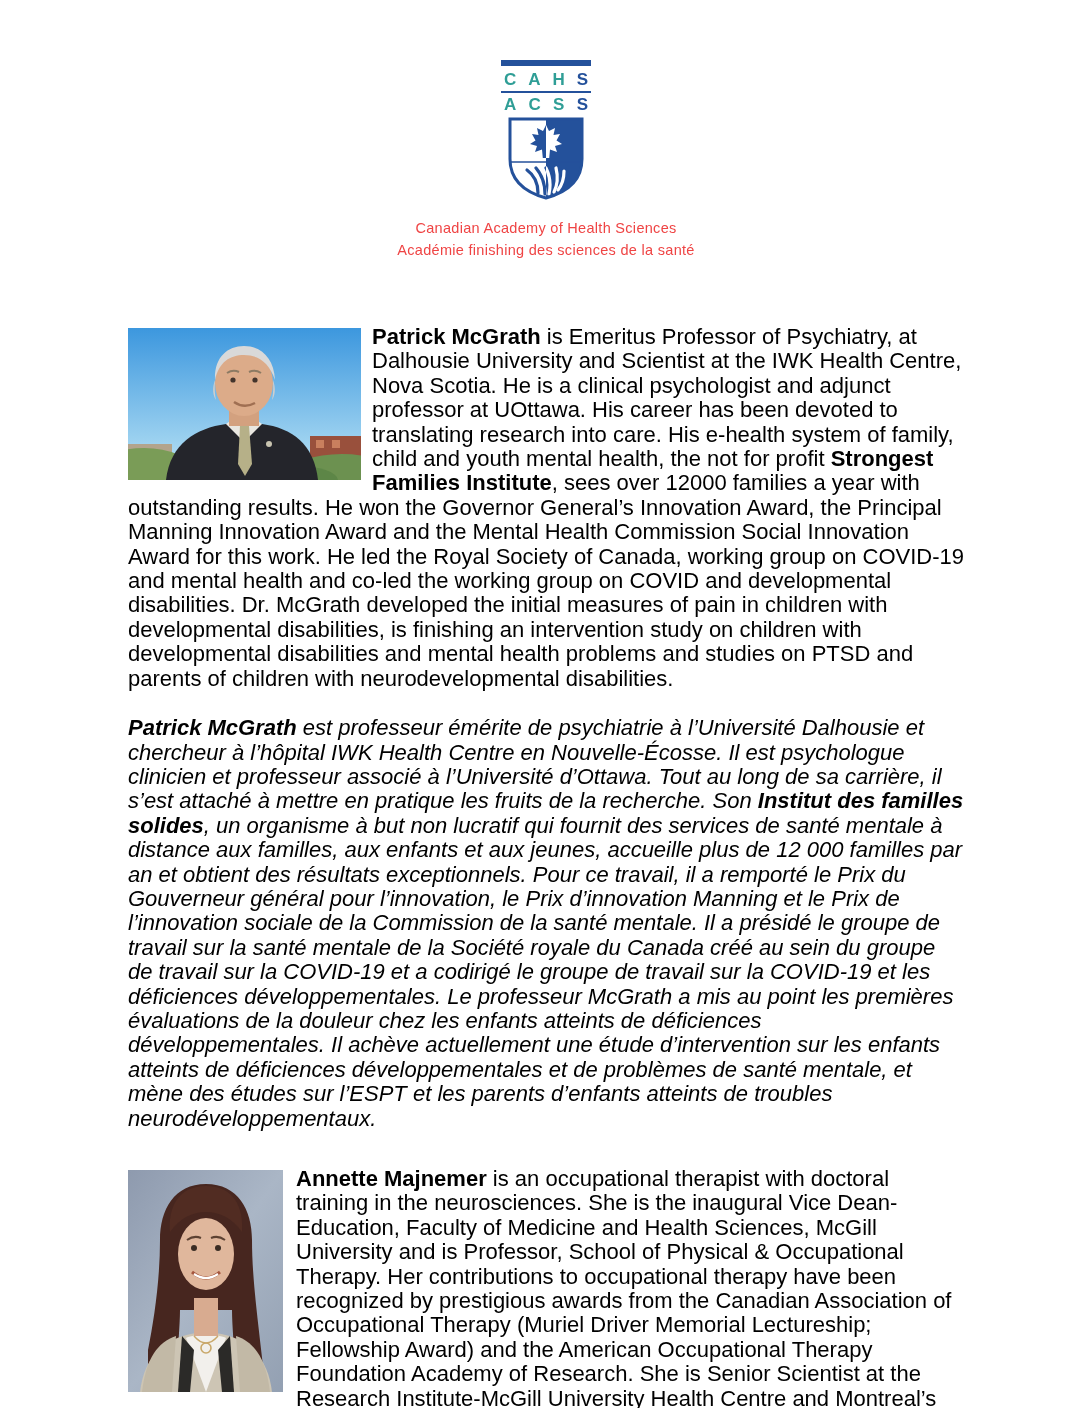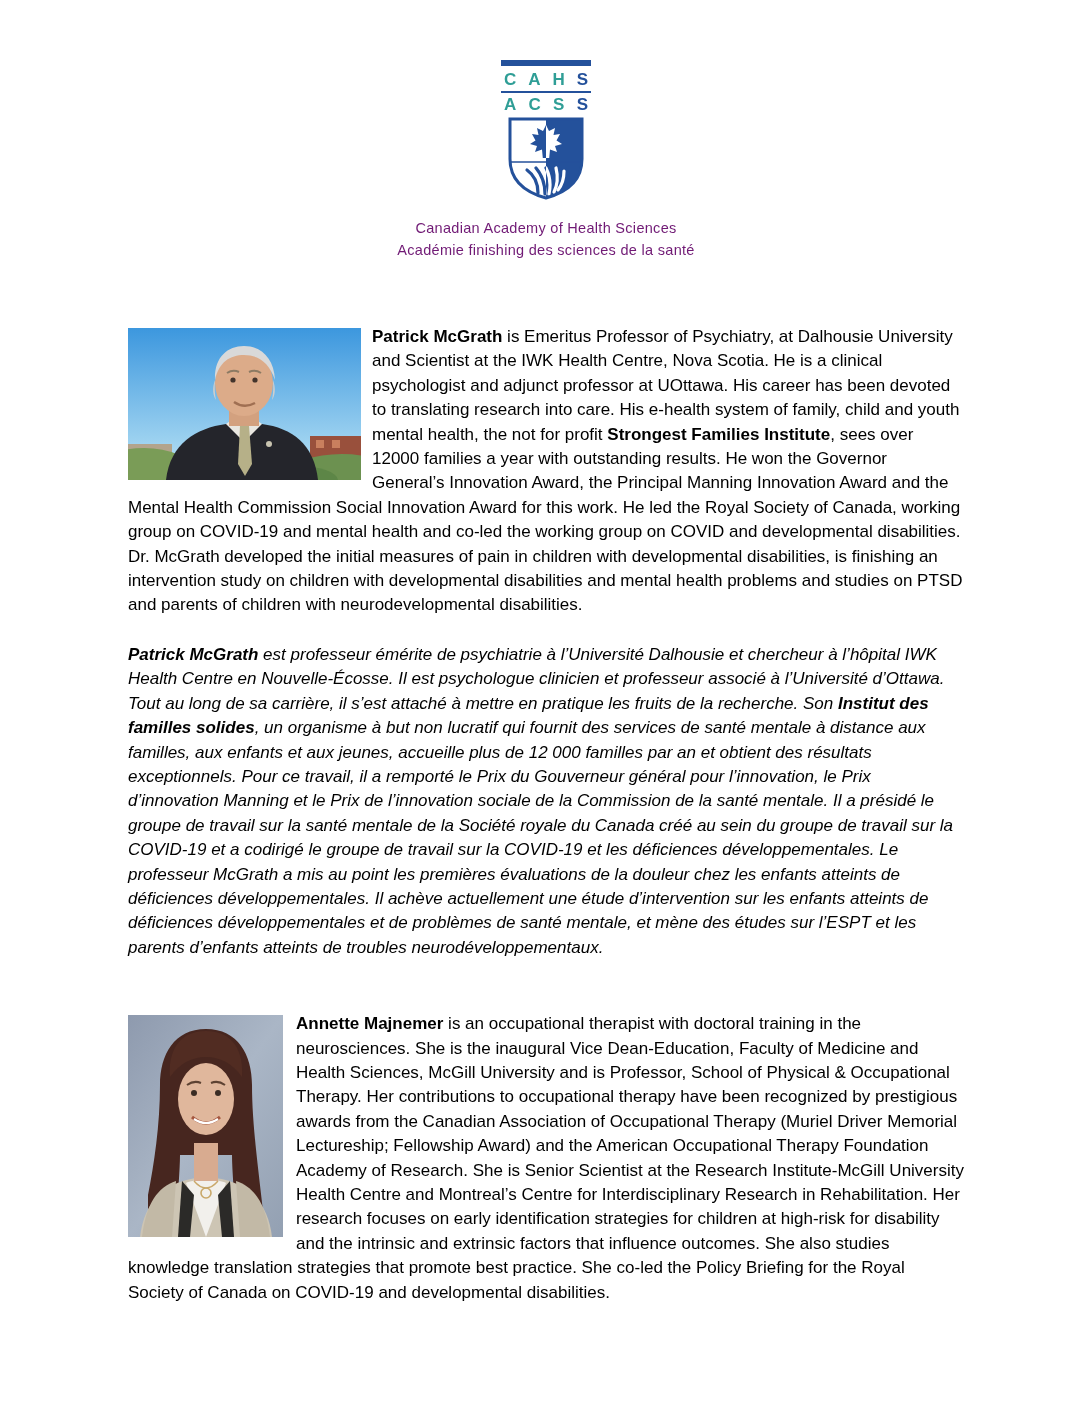--- a/index.html
+++ b/index.html
@@ -20,32 +20,32 @@
   .acr {
     display: flex; justify-content: space-between;
     padding: 0 3px; font-weight: 700; font-size: 17px; line-height: 21px;
     letter-spacing: 0;
   }
   .acr-1 { border-bottom: 2px solid #24519B; padding-bottom: 1px; }
   .acr-2 { padding-top: 1px; }
   .lt-teal { color: #2F9E96; }
   .lt-blue { color: #24519B; }
   .shield { display: block; margin: 2px auto 0 auto; }
-  .logo-caption { margin-top: 16px; font-size: 14.5px; line-height: 22px; color: #701a75; letter-spacing: 0.3px; }
+  .logo-caption { margin-top: 16px; font-size: 14.5px; line-height: 22px; color: #ef4444; letter-spacing: 0.3px; }
 
   
   .bio { overflow: visible; }
   .bio::after { content: ""; display: block; clear: both; }
   .bio-text {
-    font-size: 17px;
+    font-size: 22px;
     line-height: 24.4px;
     margin: 0 0 25px 0;
     width: 836px;
   }
-  .bio-text.french { font-style: italic; margin-bottom: 52px; }
+  .bio-text.french { font-style: italic; margin-bottom: 36px; }
   .bold-run { font-weight: 700; }
   .photo-wrap { float: left; }
   .photo-mcgrath { margin: 3px 11px 6px 0; }
   .photo-majnemer { margin: 3px 13px 6px 0; }
   .photo-wrap svg { display: block; }
 </style>
 </head>
 <body>
 
 <div class="page">

